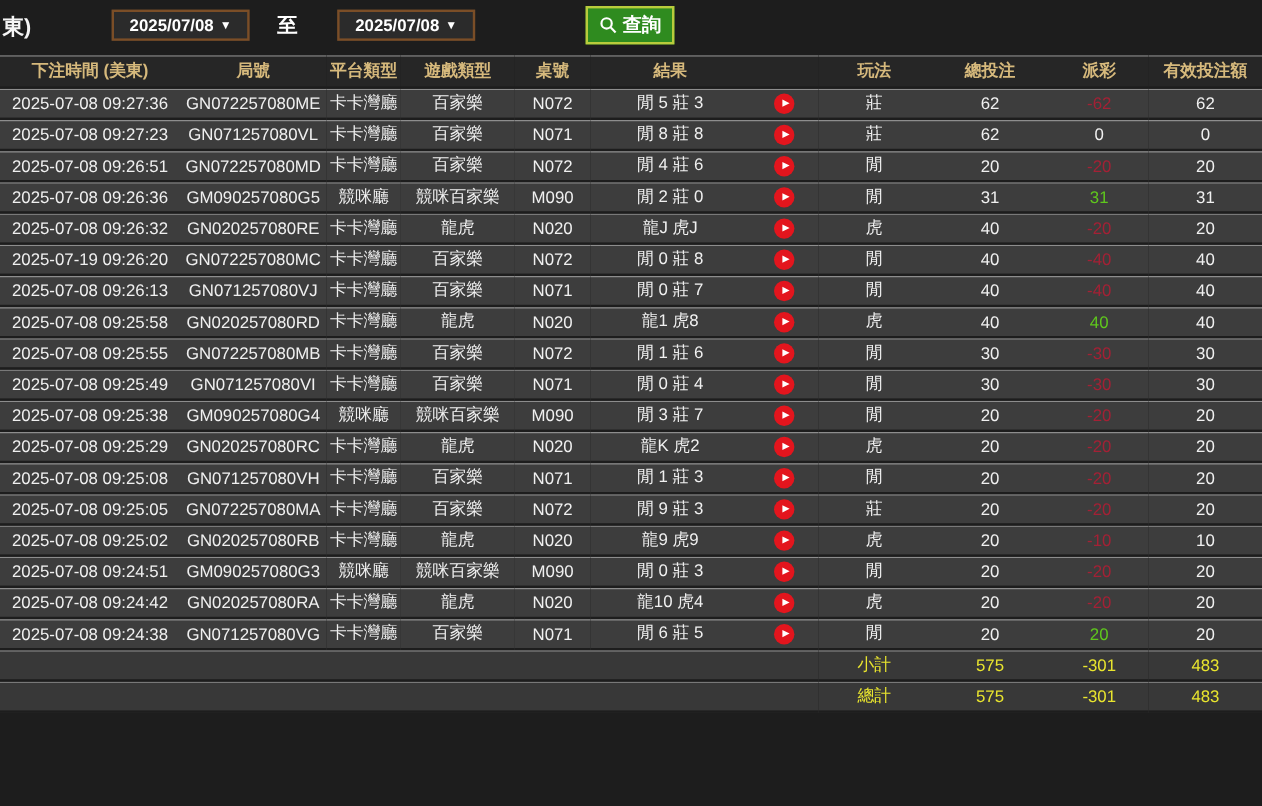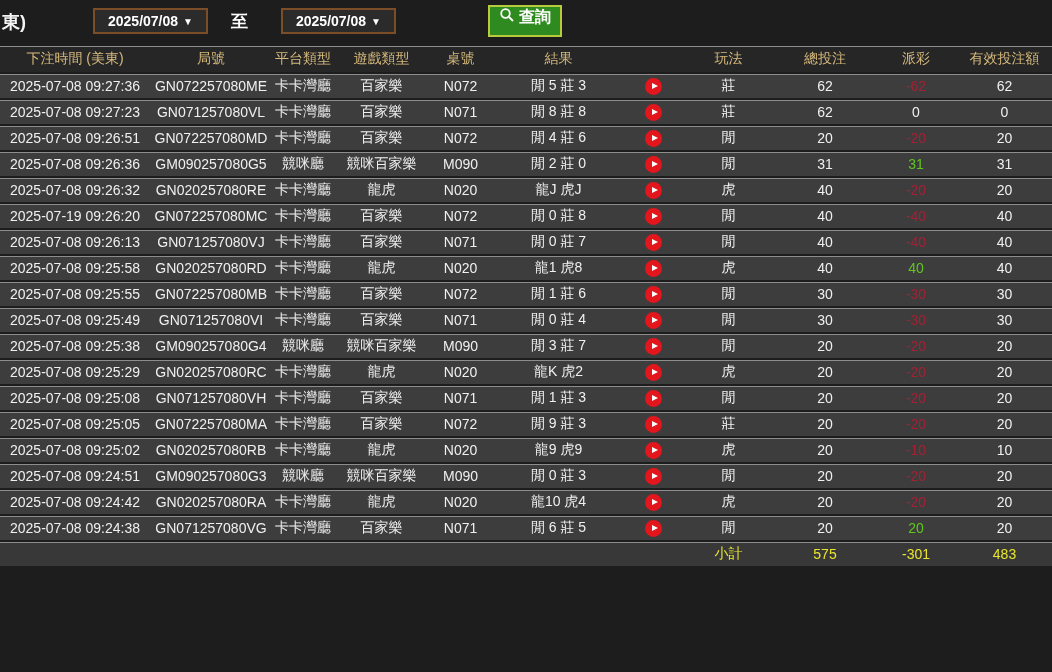--- a/index.html
+++ b/index.html
@@ -28,31 +28,31 @@
   #date-to   { left:281px; }
   .to-label {
     position:absolute; left:231px; top:10px;
     color:#ffffff; font-weight:bold; font-size:17px;
   }
   .query-btn {
     position:absolute; left:488px; top:5px; height:32px;
     padding:0 9px;
     background:#2f8b1f; border:2px solid #b9cb3c;
     color:#ffffff; font-size:16px; font-weight:bold;
-    display:flex; gap:4px;
+    display:flex; align-items:center; gap:4px;
     cursor:pointer;
   }
   
   table {
     width:1052px; border-collapse:separate; border-spacing:0;
     table-layout:fixed;
   }
   th {
     height:28px; background:#262626;
-    color:#d6b97c; font-size:14px; font-weight:normal;
+    color:#d6b97c; font-size:14px; font-weight:bold;
     text-align:center; padding:0;
     box-shadow: inset 0 1px 0 #8d8d8d;
     border-bottom:2px solid #1d1d1d;
   }
   td {
     height:26px; background:#3d3d3d;
     color:#f0f0f0; font-size:14px; text-align:center; padding:0;
     box-shadow: inset 0 1px 0 #8d8d8d;
     border-bottom:2px solid #1d1d1d;
     white-space:nowrap; overflow:hidden;
@@ -463,14 +463,21 @@
 
 </tbody>
   <tfoot>
     <tr>
       <td colspan="7"></td>
       <td>小計</td>
       <td>575</td>
       <td class="sum">-301</td>
       <td>483</td>
     </tr>
+    <tr>
+      <td colspan="7"></td>
+      <td>總計</td>
+      <td>575</td>
+      <td class="sum">-301</td>
+      <td>483</td>
+    </tr>
   </tfoot>
 </table>
 
 </body></html>

